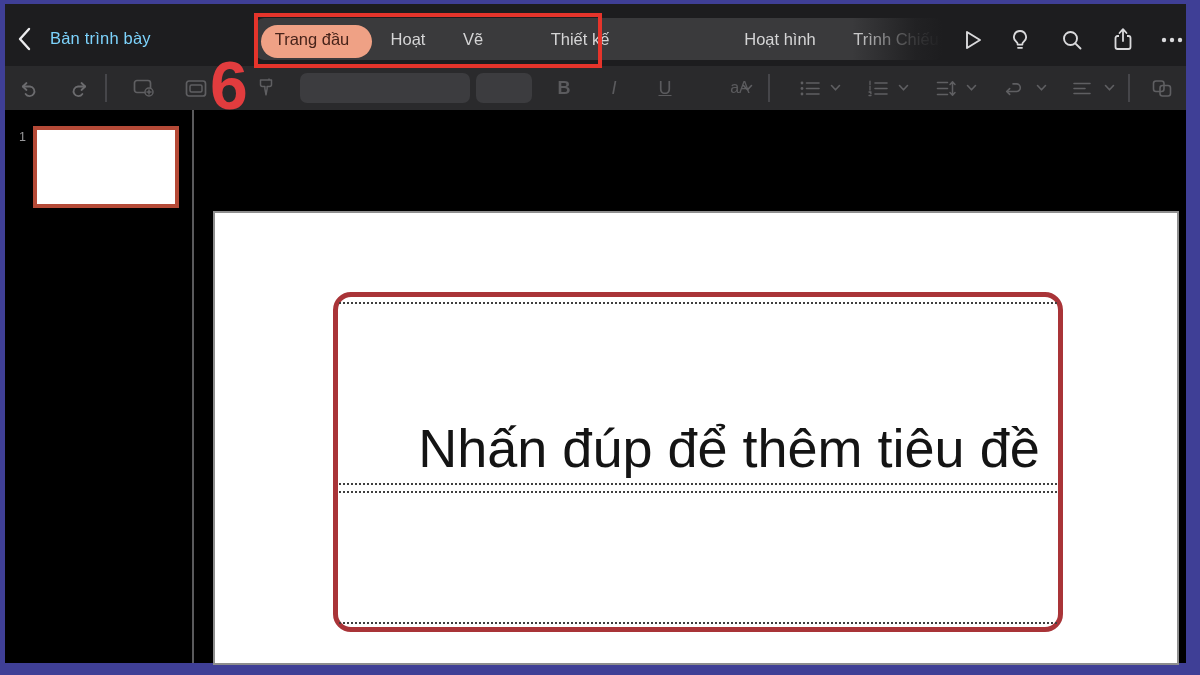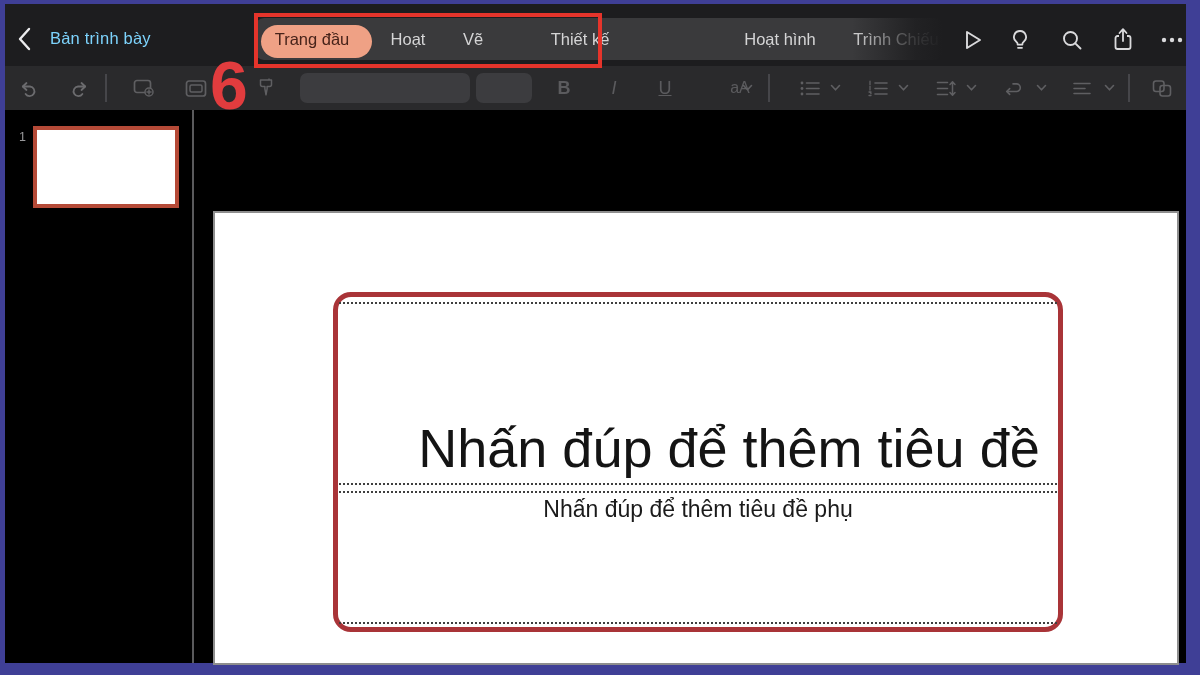--- a/index.html
+++ b/index.html
@@ -256,16 +256,15 @@
 
   <div class="abs slide-num">1</div>
   <div class="abs thumb"></div>
 
   <div class="abs slide">
     <div class="abs hl-box"></div>
     <div class="dotline" style="top:89px"></div>
     <div class="abs ph-title">Nhấn đúp để thêm tiêu đề</div>
     <div class="dotline" style="top:270px"></div>
     <div class="dotline" style="top:278px"></div>
-    <div class="abs ph-subtitle">Nhấn đúp để thêm tiêu đề phụ</div>
     <div class="dotline" style="top:409px"></div>
   </div>
 </div>
 
 </body></html>

